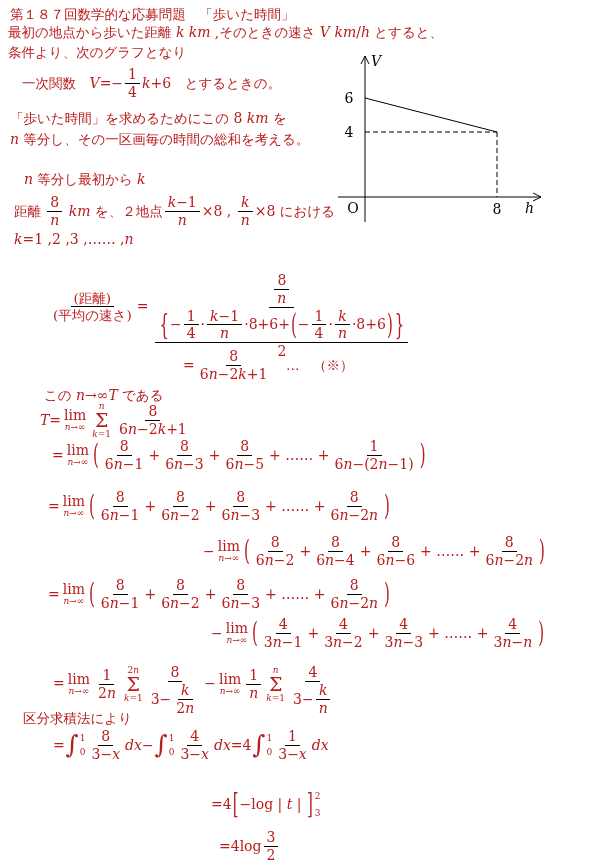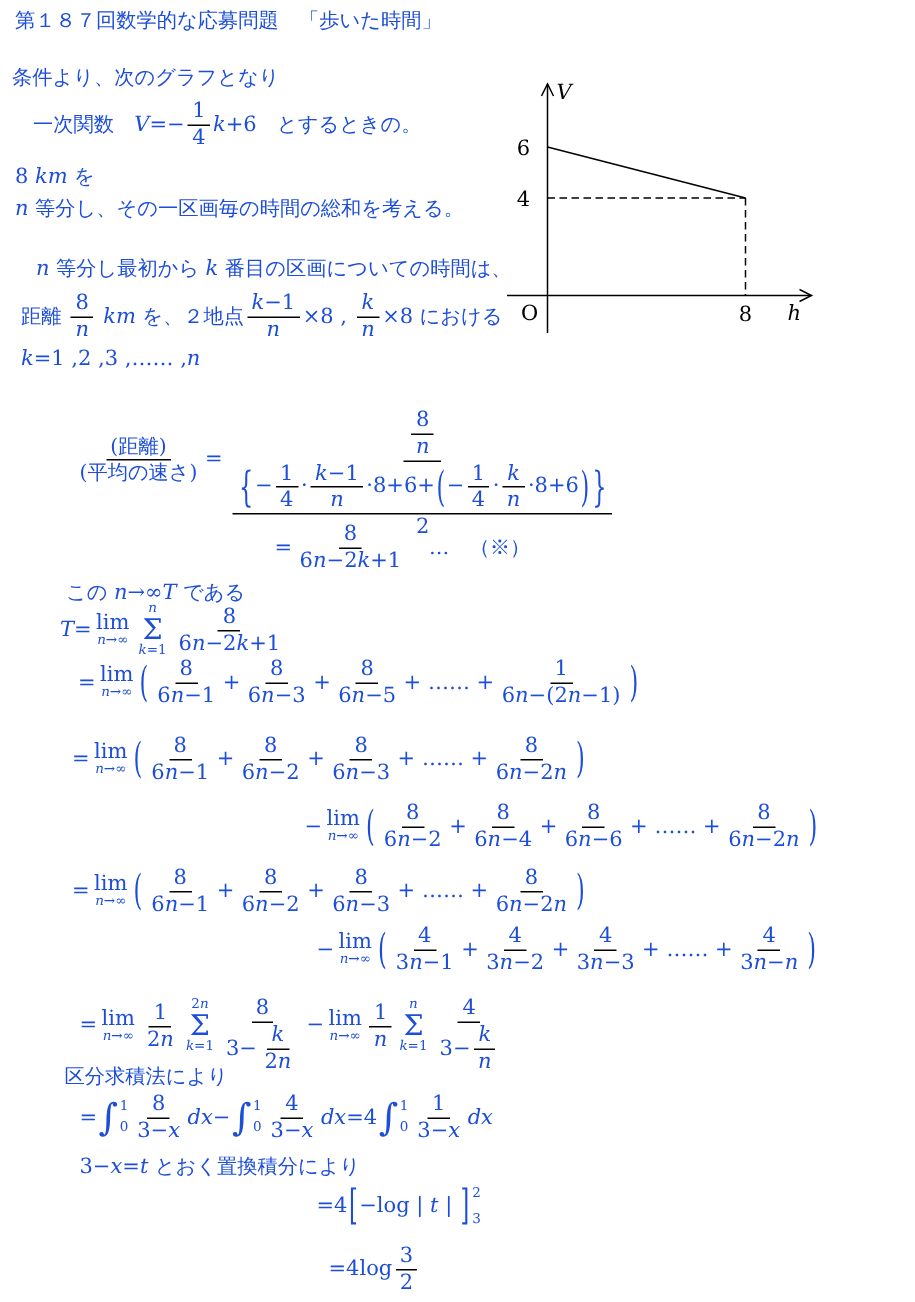--- a/index.html
+++ b/index.html
@@ -1,16 +1,16 @@
 <!DOCTYPE html>
 <html><head>
 <meta charset="utf-8">
 <style>
   html,body{margin:0;padding:0;background:#888;}
-  .page{position:relative;width:610px;height:868px;background:#ffffff;color:#1d4ed8;
+  .page{position:relative;width:610px;height:868px;background:#ffffff;color:#b91c1c;
         font-family:"DejaVu Serif","Liberation Serif",serif;overflow:hidden;}
   .mline{position:absolute;display:flex;align-items:center;white-space:pre;
          font-size:14px;line-height:1.25;}
   .jp{font-family:"DejaVu Serif","Liberation Serif",serif;font-size:13.5px;}
   .tx{font-size:14px;}
   .tx i{font-style:italic;}
   .fr{display:inline-flex;flex-direction:column;align-items:center;margin:0 2px;}
   .fn{display:flex;align-items:center;justify-content:center;padding:0 3px;
       border-bottom:1px solid #000;line-height:1.2;}
   .fd{display:flex;align-items:center;justify-content:center;padding:0 3px;line-height:1.2;}
@@ -26,40 +26,40 @@
   .bigp{display:inline-block;transform:scaleY(1.85);font-size:15px;margin:0 1px;}
   svg text{font-family:"DejaVu Serif","Liberation Serif",serif;font-size:14px;fill:#000;}
   svg text.it{font-style:italic;}
 </style>
 </head>
 <body>
 
 <div class="page">
 
   <div class="mline" style="left:10px;top:6px"><span class="jp">第１８７回数学的な応募問題　「歩いた時間」</span></div>
+  <div class="mline" style="left:8px;top:24px"><span class="jp">最初の地点から歩いた距離 </span><span class="tx"><i>k</i> <i>km</i></span><span class="jp"> ,そのときの速さ </span><span class="tx"><i>V</i> <i>km</i>/<i>h</i></span><span class="jp"> とすると、</span></div>
   <div class="mline" style="left:8px;top:44px"><span class="jp">条件より、次のグラフとなり</span></div>
   <div class="mline" style="left:22px;top:66px"><span class="jp">一次関数　</span><span class="tx"><i>V</i>=−</span><span class="fr"><span class="fn"><span class="tx">1</span></span><span class="fd"><span class="tx">4</span></span></span><span class="tx"><i>k</i>+6</span><span class="jp">　とするときの。</span></div>
-  <div class="mline" style="left:10px;top:110px"><span class="tx">8 <i>km</i></span><span class="jp"> を</span></div>
+  <div class="mline" style="left:10px;top:110px"><span class="jp">「歩いた時間」を求めるためにこの </span><span class="tx">8 <i>km</i></span><span class="jp"> を</span></div>
   <div class="mline" style="left:10px;top:131px"><span class="tx"><i>n</i></span><span class="jp"> 等分し、その一区画毎の時間の総和を考える。</span></div>
-  <div class="mline" style="left:24px;top:171px"><span class="tx"><i>n</i></span><span class="jp"> 等分し最初から </span><span class="tx"><i>k</i></span><span class="jp"> 番目の区画についての時間は、</span></div>
+  <div class="mline" style="left:24px;top:171px"><span class="tx"><i>n</i></span><span class="jp"> 等分し最初から </span><span class="tx"><i>k</i></span></div>
   <div class="mline" style="left:14px;top:194px"><span class="jp">距離 </span><span class="fr"><span class="fn"><span class="tx">8</span></span><span class="fd"><span class="tx"><i>n</i></span></span></span><span class="tx"> <i>km</i></span><span class="jp"> を、２地点</span><span class="fr"><span class="fn"><span class="tx"><i>k</i>−1</span></span><span class="fd"><span class="tx"><i>n</i></span></span></span><span class="tx">×8 , </span><span class="fr"><span class="fn"><span class="tx"><i>k</i></span></span><span class="fd"><span class="tx"><i>n</i></span></span></span><span class="tx">×8</span><span class="jp"> における</span></div>
   <div class="mline" style="left:14px;top:231px"><span class="tx"><i>k</i>=1 ,2 ,3 ,…… ,<i>n</i></span></div>
   <div class="mline" style="left:48px;top:254px"><span class="fr"><span class="fn"><span class="jp">(距離)</span></span><span class="fd"><span class="jp">(平均の速さ)</span></span></span><span class="tx">=</span><span class="fr" style="margin-top: 18px;"><span class="fn"><span class="fr"><span class="fn"><span class="tx">8</span></span><span class="fd"><span class="tx"><i>n</i></span></span></span></span><span class="fd"><span class="fr"><span class="fn"><span class="bigp">{</span><span class="tx">−</span><span class="fr"><span class="fn"><span class="tx">1</span></span><span class="fd"><span class="tx">4</span></span></span><span class="tx">·</span><span class="fr"><span class="fn"><span class="tx"><i>k</i>−1</span></span><span class="fd"><span class="tx"><i>n</i></span></span></span><span class="tx">·8+6+</span><span class="bigp">(</span><span class="tx">−</span><span class="fr"><span class="fn"><span class="tx">1</span></span><span class="fd"><span class="tx">4</span></span></span><span class="tx">·</span><span class="fr"><span class="fn"><span class="tx"><i>k</i></span></span><span class="fd"><span class="tx"><i>n</i></span></span></span><span class="tx">·8+6</span><span class="bigp">)</span><span class="bigp">}</span></span><span class="fd"><span class="tx">2</span></span></span></span></span></div>
   <div class="mline" style="left:183px;top:348px"><span class="tx">=</span><span class="fr"><span class="fn"><span class="tx">8</span></span><span class="fd"><span class="tx">6<i>n</i>−2<i>k</i>+1</span></span></span><span class="jp">　…　（※）</span></div>
   <div class="mline" style="left:44px;top:387px"><span class="jp">この </span><span class="tx"><i>n</i>→∞</span><span class="tx"><i>T</i></span><span class="jp"> である</span></div>
   <div class="mline" style="left:40px;top:401px"><span class="tx"><i>T</i>=</span><span class="stk"><span class="lop">lim</span><span class="ssc"><i>n</i>→∞</span></span><span class="stk"><span class="ssc"><i>n</i></span><span class="sig">Σ</span><span class="ssc"><i>k</i>=1</span></span><span class="fr"><span class="fn"><span class="tx">8</span></span><span class="fd"><span class="tx">6<i>n</i>−2<i>k</i>+1</span></span></span></div>
   <div class="mline" style="left:52px;top:438px"><span class="tx">=</span><span class="stk"><span class="lop">lim</span><span class="ssc"><i>n</i>→∞</span></span><span class="bigp">(</span><span class="fr"><span class="fn"><span class="tx">8</span></span><span class="fd"><span class="tx">6<i>n</i>−1</span></span></span><span class="tx">+</span><span class="fr"><span class="fn"><span class="tx">8</span></span><span class="fd"><span class="tx">6<i>n</i>−3</span></span></span><span class="tx">+</span><span class="fr"><span class="fn"><span class="tx">8</span></span><span class="fd"><span class="tx">6<i>n</i>−5</span></span></span><span class="tx">+ …… +</span><span class="fr"><span class="fn"><span class="tx">1</span></span><span class="fd"><span class="tx">6<i>n</i>−(2<i>n</i>−1)</span></span></span><span class="bigp">)</span></div>
   <div class="mline" style="left:48px;top:489px"><span class="tx">=</span><span class="stk"><span class="lop">lim</span><span class="ssc"><i>n</i>→∞</span></span><span class="bigp">(</span><span class="fr"><span class="fn"><span class="tx">8</span></span><span class="fd"><span class="tx">6<i>n</i>−1</span></span></span><span class="tx">+</span><span class="fr"><span class="fn"><span class="tx">8</span></span><span class="fd"><span class="tx">6<i>n</i>−2</span></span></span><span class="tx">+</span><span class="fr"><span class="fn"><span class="tx">8</span></span><span class="fd"><span class="tx">6<i>n</i>−3</span></span></span><span class="tx">+ …… +</span><span class="fr"><span class="fn"><span class="tx">8</span></span><span class="fd"><span class="tx">6<i>n</i>−2<i>n</i></span></span></span><span class="bigp">)</span></div>
   <div class="mline" style="left:203px;top:534px"><span class="tx">−</span><span class="stk"><span class="lop">lim</span><span class="ssc"><i>n</i>→∞</span></span><span class="bigp">(</span><span class="fr"><span class="fn"><span class="tx">8</span></span><span class="fd"><span class="tx">6<i>n</i>−2</span></span></span><span class="tx">+</span><span class="fr"><span class="fn"><span class="tx">8</span></span><span class="fd"><span class="tx">6<i>n</i>−4</span></span></span><span class="tx">+</span><span class="fr"><span class="fn"><span class="tx">8</span></span><span class="fd"><span class="tx">6<i>n</i>−6</span></span></span><span class="tx">+ …… +</span><span class="fr"><span class="fn"><span class="tx">8</span></span><span class="fd"><span class="tx">6<i>n</i>−2<i>n</i></span></span></span><span class="bigp">)</span></div>
   <div class="mline" style="left:48px;top:577px"><span class="tx">=</span><span class="stk"><span class="lop">lim</span><span class="ssc"><i>n</i>→∞</span></span><span class="bigp">(</span><span class="fr"><span class="fn"><span class="tx">8</span></span><span class="fd"><span class="tx">6<i>n</i>−1</span></span></span><span class="tx">+</span><span class="fr"><span class="fn"><span class="tx">8</span></span><span class="fd"><span class="tx">6<i>n</i>−2</span></span></span><span class="tx">+</span><span class="fr"><span class="fn"><span class="tx">8</span></span><span class="fd"><span class="tx">6<i>n</i>−3</span></span></span><span class="tx">+ …… +</span><span class="fr"><span class="fn"><span class="tx">8</span></span><span class="fd"><span class="tx">6<i>n</i>−2<i>n</i></span></span></span><span class="bigp">)</span></div>
   <div class="mline" style="left:211px;top:616px"><span class="tx">−</span><span class="stk"><span class="lop">lim</span><span class="ssc"><i>n</i>→∞</span></span><span class="bigp">(</span><span class="fr"><span class="fn"><span class="tx">4</span></span><span class="fd"><span class="tx">3<i>n</i>−1</span></span></span><span class="tx">+</span><span class="fr"><span class="fn"><span class="tx">4</span></span><span class="fd"><span class="tx">3<i>n</i>−2</span></span></span><span class="tx">+</span><span class="fr"><span class="fn"><span class="tx">4</span></span><span class="fd"><span class="tx">3<i>n</i>−3</span></span></span><span class="tx">+ …… +</span><span class="fr"><span class="fn"><span class="tx">4</span></span><span class="fd"><span class="tx">3<i>n</i>−<i>n</i></span></span></span><span class="bigp">)</span></div>
   <div class="mline" style="left:53px;top:652px"><span class="tx">=</span><span class="stk"><span class="lop">lim</span><span class="ssc"><i>n</i>→∞</span></span><span class="fr"><span class="fn"><span class="tx">1</span></span><span class="fd"><span class="tx">2<i>n</i></span></span></span><span class="stk"><span class="ssc">2<i>n</i></span><span class="sig">Σ</span><span class="ssc"><i>k</i>=1</span></span><span class="fr" style="margin-top: 12px;"><span class="fn"><span class="tx">8</span></span><span class="fd"><span class="tx">3−</span><span class="fr"><span class="fn"><span class="tx"><i>k</i></span></span><span class="fd"><span class="tx">2<i>n</i></span></span></span></span></span><span class="tx">−</span><span class="stk"><span class="lop">lim</span><span class="ssc"><i>n</i>→∞</span></span><span class="fr"><span class="fn"><span class="tx">1</span></span><span class="fd"><span class="tx"><i>n</i></span></span></span><span class="stk"><span class="ssc"><i>n</i></span><span class="sig">Σ</span><span class="ssc"><i>k</i>=1</span></span><span class="fr" style="margin-top: 12px;"><span class="fn"><span class="tx">4</span></span><span class="fd"><span class="tx">3−</span><span class="fr"><span class="fn"><span class="tx"><i>k</i></span></span><span class="fd"><span class="tx"><i>n</i></span></span></span></span></span></div>
-  <div class="mline" style="left:43px;top:710px"><span class="jp">区分求積法により</span></div>
+  <div class="mline" style="left:23px;top:710px"><span class="jp">区分求積法により</span></div>
   <div class="mline" style="left:53px;top:728px"><span class="tx">=</span><span class="intw"><span class="ig">∫</span><span class="icol"><span class="ssc">1</span><span class="ssc">0</span></span></span><span class="fr"><span class="fn"><span class="tx">8</span></span><span class="fd"><span class="tx">3−<i>x</i></span></span></span><span class="tx"><i>dx</i>−</span><span class="intw"><span class="ig">∫</span><span class="icol"><span class="ssc">1</span><span class="ssc">0</span></span></span><span class="fr"><span class="fn"><span class="tx">4</span></span><span class="fd"><span class="tx">3−<i>x</i></span></span></span><span class="tx"><i>dx</i>=4</span><span class="intw"><span class="ig">∫</span><span class="icol"><span class="ssc">1</span><span class="ssc">0</span></span></span><span class="fr"><span class="fn"><span class="tx">1</span></span><span class="fd"><span class="tx">3−<i>x</i></span></span></span><span class="tx"><i>dx</i></span></div>
-  <div class="mline" style="left:53px;top:770px"><span class="tx">3−<i>x</i>=<i>t</i></span><span class="jp"> とおく置換積分により</span></div>
   <div class="mline" style="left:211px;top:791px"><span class="tx">=4</span><span class="bigp">[</span><span class="tx">−log | <i>t</i> | </span><span class="bigp">]</span><span class="icol sccol"><span class="ssc">2</span><span class="ssc">3</span></span></div>
   <div class="mline" style="left:219px;top:829px"><span class="tx">=4log</span><span class="fr"><span class="fn"><span class="tx">3</span></span><span class="fd"><span class="tx">2</span></span></span></div>
 
   <svg style="position:absolute;left:335px;top:50px" width="230" height="175" viewBox="0 0 230 175">
     <line x1="30" y1="6" x2="30" y2="172" stroke="#000" stroke-width="1"></line>
     <polyline points="26,14 30,6 34,14" fill="none" stroke="#000" stroke-width="1"></polyline>
     <line x1="3" y1="147" x2="206" y2="147" stroke="#000" stroke-width="1"></line>
     <polyline points="198,143 206,147 198,151" fill="none" stroke="#000" stroke-width="1"></polyline>
     <line x1="30" y1="48" x2="162" y2="82" stroke="#000" stroke-width="1"></line>
     <line x1="30" y1="82" x2="162" y2="82" stroke="#000" stroke-width="1" stroke-dasharray="5 3"></line>

